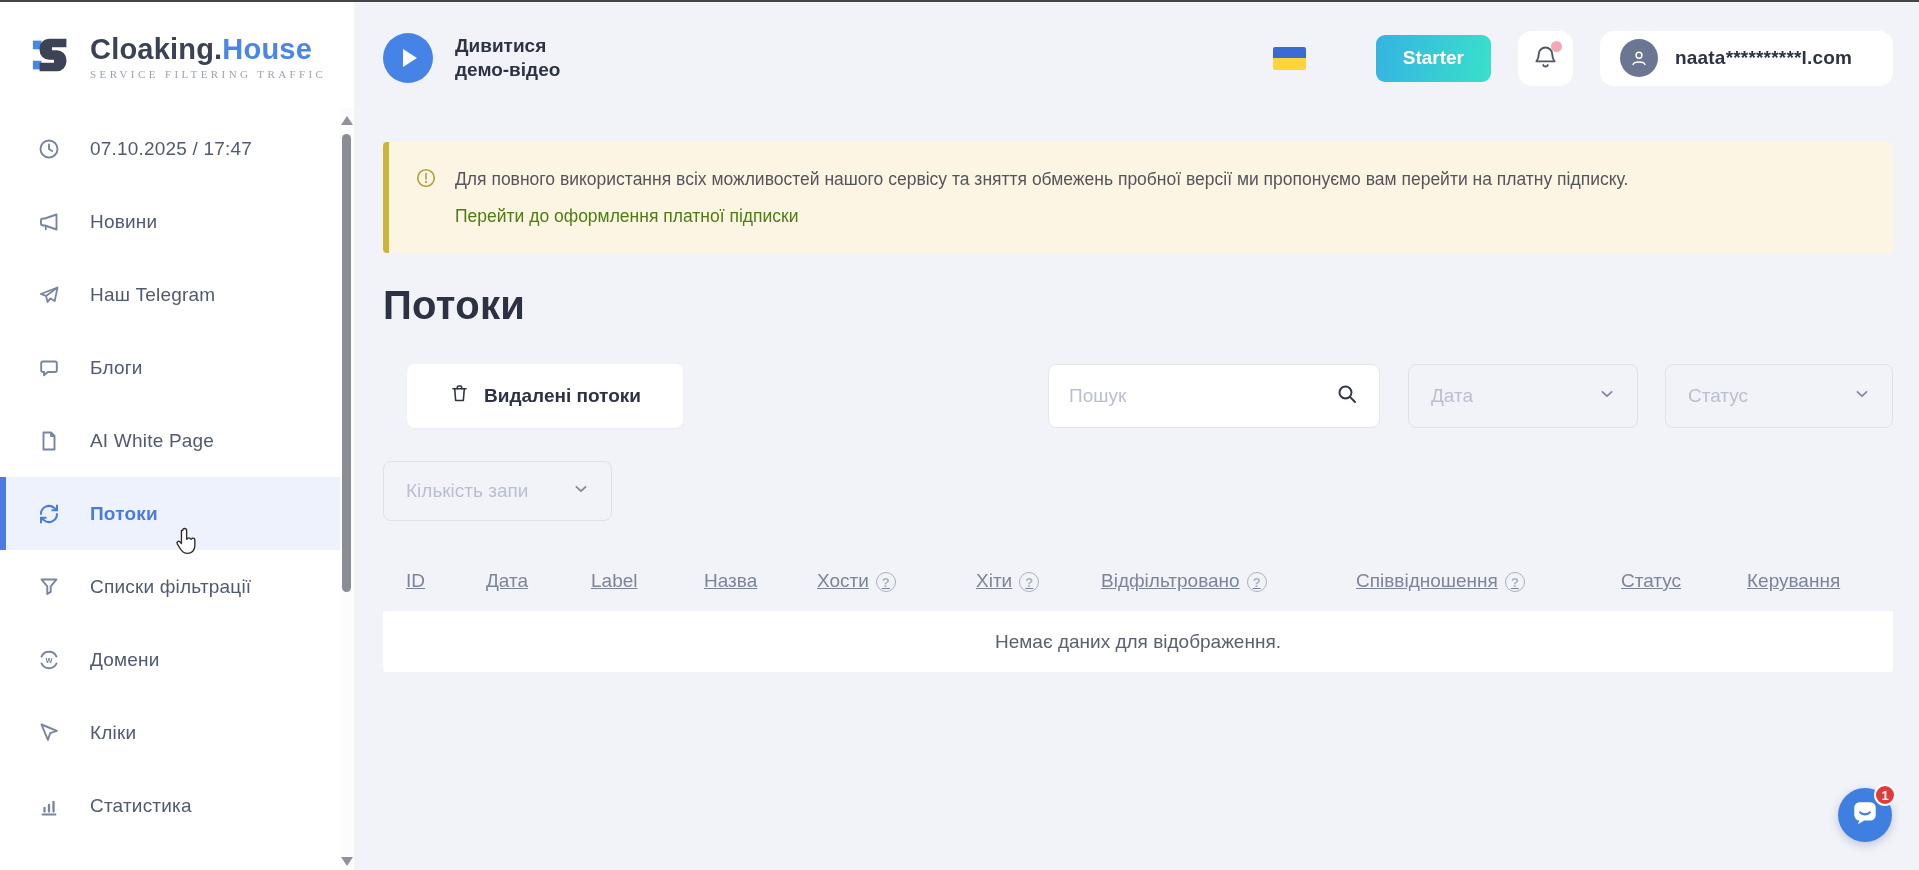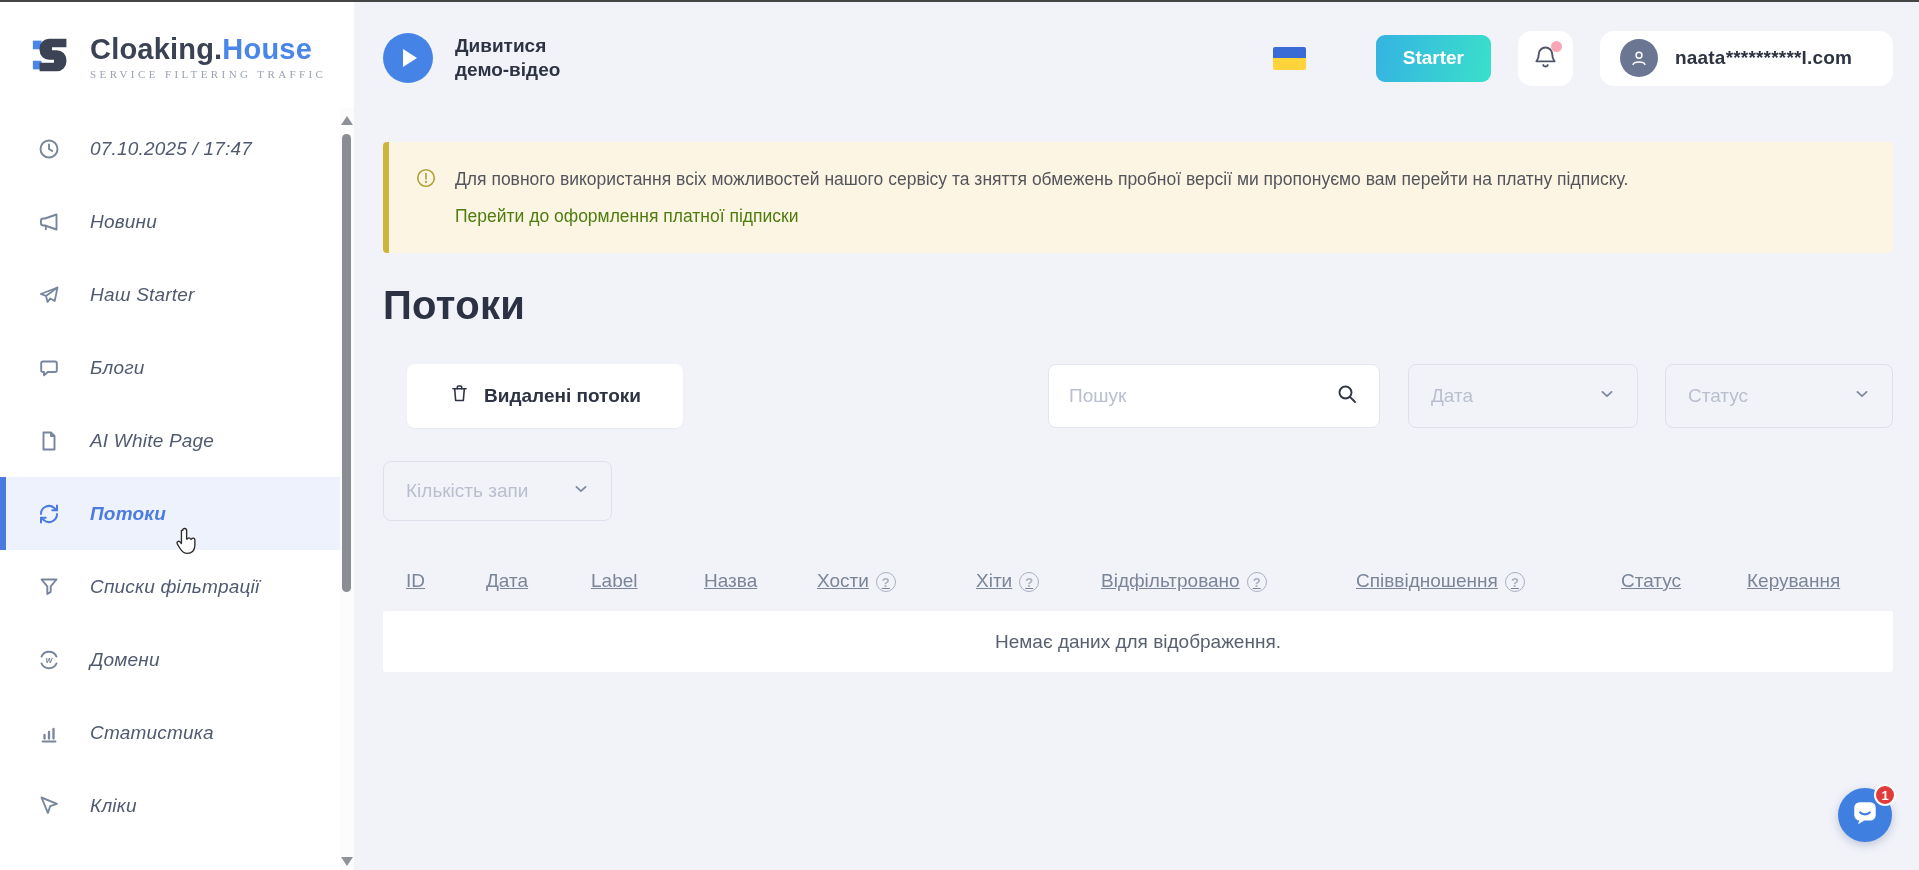--- a/index.html
+++ b/index.html
@@ -8,21 +8,21 @@
   .screen { position:relative; width:1919px; height:870px; background:#f2f3f9; overflow:hidden; border-top:2px solid #454545; }
 
   
   .sidebar { position:absolute; left:0; top:0; width:354px; height:870px; background:#ffffff; z-index:5; }
   .logo { display:flex; align-items:center; gap:14px; padding:30px 0 0 30px; cursor:pointer; }
   .logo-text .brand-line { font-size:29px; font-weight:700; letter-spacing:.2px; color:#3a4254; line-height:1.05; }
   .brand-accent { color:#4a85e8; }
   .tagline { font-size:11px; letter-spacing:3.4px; color:#9aa3b2; margin-top:4px;font-family:Liberation Serif, serif; }
 
   .nav { position:absolute; top:110px; left:0; right:14px; }
-  .nav-item { display:flex; align-items:center; height:73px; padding-left:30px; border-left:6px solid transparent; cursor:pointer;font-style:italic; }
+  .nav-item { display:flex; align-items:center; height:73px; padding-left:30px; border-left:6px solid transparent; cursor:pointer; }
   .nav-icon { width:26px; display:flex; justify-content:center; }
   .nav-label { margin-left:28px; font-size:19px; color:#505a70; letter-spacing:.2px; }
   .nav-item.active { background:#edf2fc; border-left-color:#4b7be0; }
   .nav-item.active .nav-label { color:#4b7be0; font-weight:700; }
 
   
   .side-scrollbar { position:absolute; top:106px; bottom:0; right:0; width:14px; background:#fcfcfc; }
   .scroll-arrow { position:absolute; left:1px; width:0; height:0; border-left:6px solid transparent; border-right:6px solid transparent; }
   .scroll-arrow.up { top:8px; border-bottom:9px solid #8f9399; }
   .scroll-arrow.down { bottom:6px; border-top:9px solid #8f9399; }
@@ -123,21 +123,21 @@
         </span>
         <span class="nav-label">Новини</span>
       </div>
       <div class="nav-item">
         <span class="nav-icon">
           <svg width="24" height="24" viewBox="0 0 24 24" fill="none" stroke="#77859e" stroke-width="1.8" stroke-linejoin="round">
               <path d="M20.5 4.5 3.8 11l5.2 1.9L10.6 19l2.7-3.6 4.4 2.7z"></path>
               <path d="M20.5 4.5 9 12.9"></path>
             </svg>
         </span>
-        <span class="nav-label">Наш Starter</span>
+        <span class="nav-label">Наш Telegram</span>
       </div>
       <div class="nav-item">
         <span class="nav-icon">
           <svg width="24" height="24" viewBox="0 0 24 24" fill="none" stroke="#77859e" stroke-width="1.9" stroke-linejoin="round">
               <path d="M6 5.5h12a1.8 1.8 0 0 1 1.8 1.8v6.9a1.8 1.8 0 0 1-1.8 1.8h-7.2L7 19.3V16H6a1.8 1.8 0 0 1-1.8-1.8V7.3A1.8 1.8 0 0 1 6 5.5z"></path>
             </svg>
         </span>
         <span class="nav-label">Блоги</span>
       </div>
       <div class="nav-item">
@@ -173,36 +173,36 @@
           <svg width="24" height="24" viewBox="0 0 24 24" fill="none" stroke="#77859e" stroke-width="1.9" stroke-linecap="round">
               <path d="M4.5 8.6a8.2 8.2 0 0 1 15 0"></path>
               <path d="M19.5 15.4a8.2 8.2 0 0 1-15 0"></path>
               <text x="12" y="15" text-anchor="middle" font-size="8.5" font-weight="700" fill="#77859e" stroke="none" font-family="Liberation Sans, sans-serif">w</text>
             </svg>
         </span>
         <span class="nav-label">Домени</span>
       </div>
       <div class="nav-item">
         <span class="nav-icon">
+          <svg width="24" height="24" viewBox="0 0 24 24" fill="none" stroke="#77859e" stroke-width="1.9" stroke-linejoin="round">
+              <path d="m4.5 3.5 6.4 15.4 2.3-6.7 6.7-2.3z"></path>
+            </svg>
+        </span>
+        <span class="nav-label">Кліки</span>
+      </div>
+      <div class="nav-item">
+        <span class="nav-icon">
           <svg width="24" height="24" viewBox="0 0 24 24" fill="none" stroke="#77859e" stroke-width="2.3" stroke-linecap="round">
               <path d="M7.5 17.5v-3.5"></path>
               <path d="M12 17.5v-6.5"></path>
               <path d="M16.5 17.5v-9.5"></path>
               <path d="M5.5 20.5h13" stroke-width="1.8"></path>
             </svg>
         </span>
         <span class="nav-label">Статистика</span>
-      </div>
-      <div class="nav-item">
-        <span class="nav-icon">
-          <svg width="24" height="24" viewBox="0 0 24 24" fill="none" stroke="#77859e" stroke-width="1.9" stroke-linejoin="round">
-              <path d="m4.5 3.5 6.4 15.4 2.3-6.7 6.7-2.3z"></path>
-            </svg>
-        </span>
-        <span class="nav-label">Кліки</span>
       </div>
     </nav>
 
     <div class="side-scrollbar">
       <div class="scroll-arrow up"></div>
       <div class="scroll-thumb"></div>
       <div class="scroll-arrow down"></div>
     </div>
   </aside>
 

